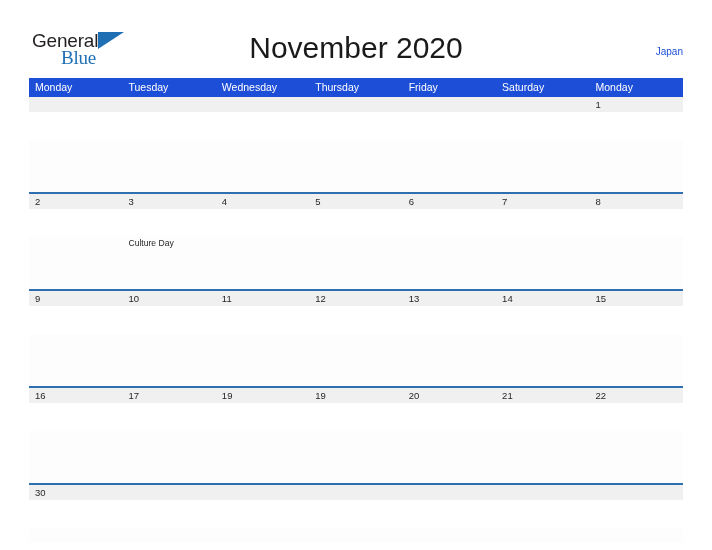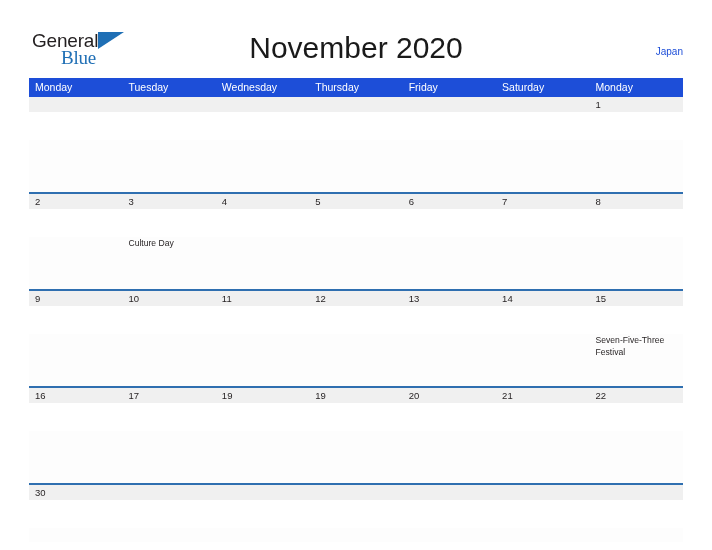--- a/index.html
+++ b/index.html
@@ -241,21 +241,20 @@
             <div class="day-num-cell">14</div>
             <div class="day-num-cell">15</div>
           </div>
           <div class="day-events">
             <div class="day-ev-cell"></div>
             <div class="day-ev-cell"></div>
             <div class="day-ev-cell"></div>
             <div class="day-ev-cell"></div>
             <div class="day-ev-cell"></div>
             <div class="day-ev-cell"></div>
-            <div class="day-ev-cell">Seven-Five-Three Festival</div>
           </div>
         </div>
         <div class="week-row tall">
           <div class="day-numbers">
             <div class="day-num-cell">16</div>
             <div class="day-num-cell">17</div>
             <div class="day-num-cell">19</div>
             <div class="day-num-cell">19</div>
             <div class="day-num-cell">20</div>
             <div class="day-num-cell">21</div>

